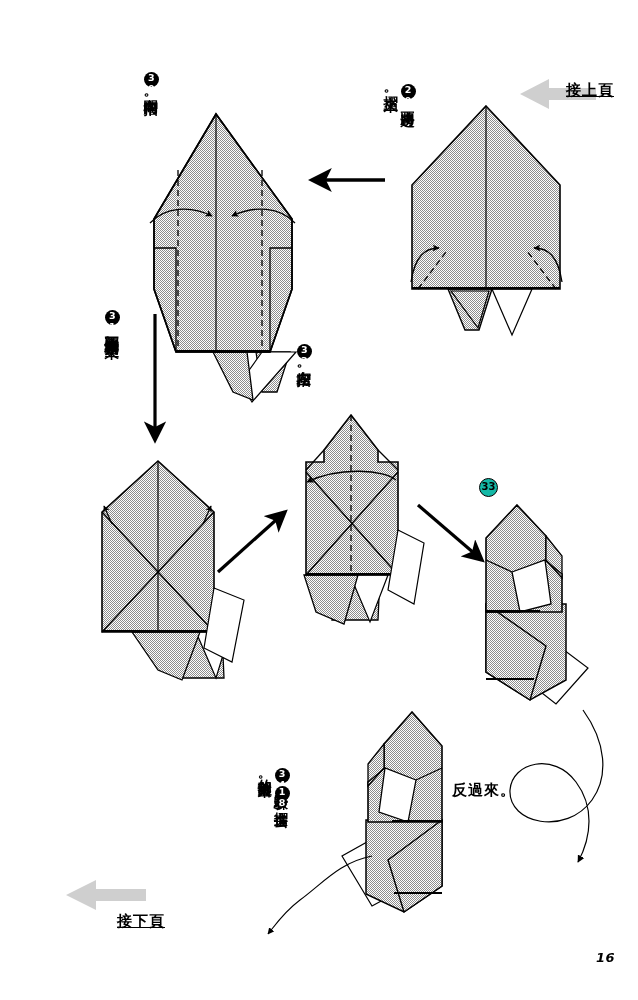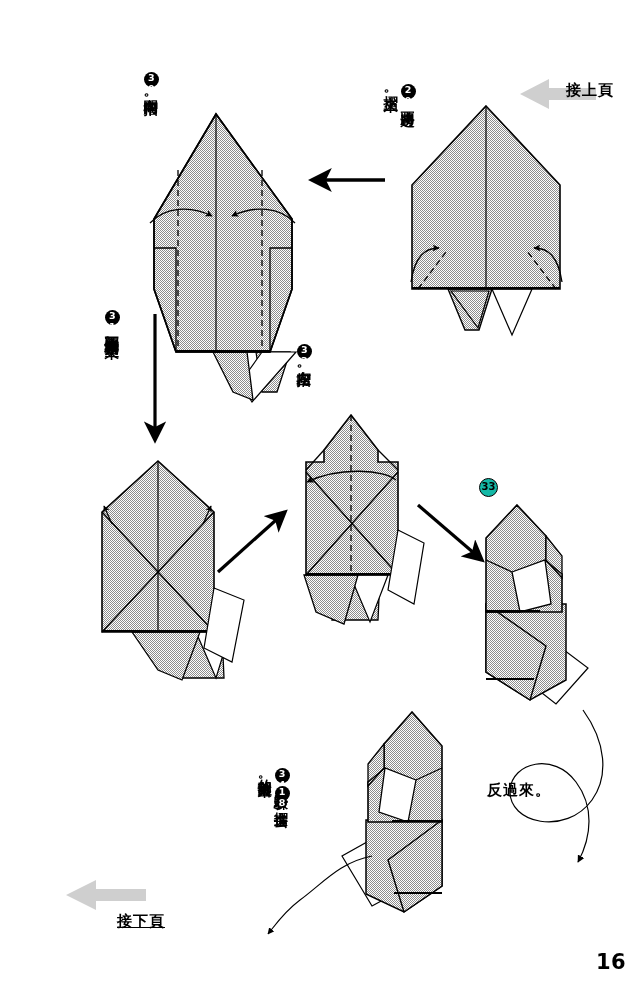--- a/index.html
+++ b/index.html
@@ -79,23 +79,24 @@
   
   .hlabel {
     position: absolute;
     font-size: 15px;
     font-weight: 700;
     letter-spacing: 1px;
     white-space: nowrap;
   }
   .pagenum {
     position: absolute;
-    font-size: 21px;
+    font-size: 13px;
     font-weight: 700;
     letter-spacing: 0.5px;
+    font-style: italic;
   }
 </style>
 </head>
 <body>
 
 <div id="page">
 
   <svg class="diagram-svg" viewBox="0 0 638 1000">
     <defs>
 
@@ -290,21 +291,21 @@
     <div class="vcol"><span class="stepnum">32</span><span>向左摺。</span></div>
   </div>
 
   <div class="step-marker" style="left:479px; top:478px;">33</div>
 
   <div class="caption" style="left:258px; top:768px;">
     <div class="vcol small"><span class="stepnum">34</span><span>將步驟</span><span class="stepnum">18</span><span>摺進去</span></div>
     <div class="vcol small">的部分拉出來。</div>
   </div>
 
-  <div class="hlabel" style="left:452px; top:781px;margin-left:35px;">反過來。</div>
-
-  <div class="hlabel" style="left:566px; top:81px;">接上頁</div>
+  <div class="hlabel" style="left:452px; top:781px;">反過來。</div>
+
+  <div class="hlabel" style="left:566px; top:81px;text-decoration:underline;">接上頁</div>
 
   <div class="hlabel" style="left:117px; top:912px;text-decoration:underline;">接下頁</div>
 
   <div class="pagenum" style="left:596px; top:950px;">16</div>
 
 </div>
 
 </body></html>

